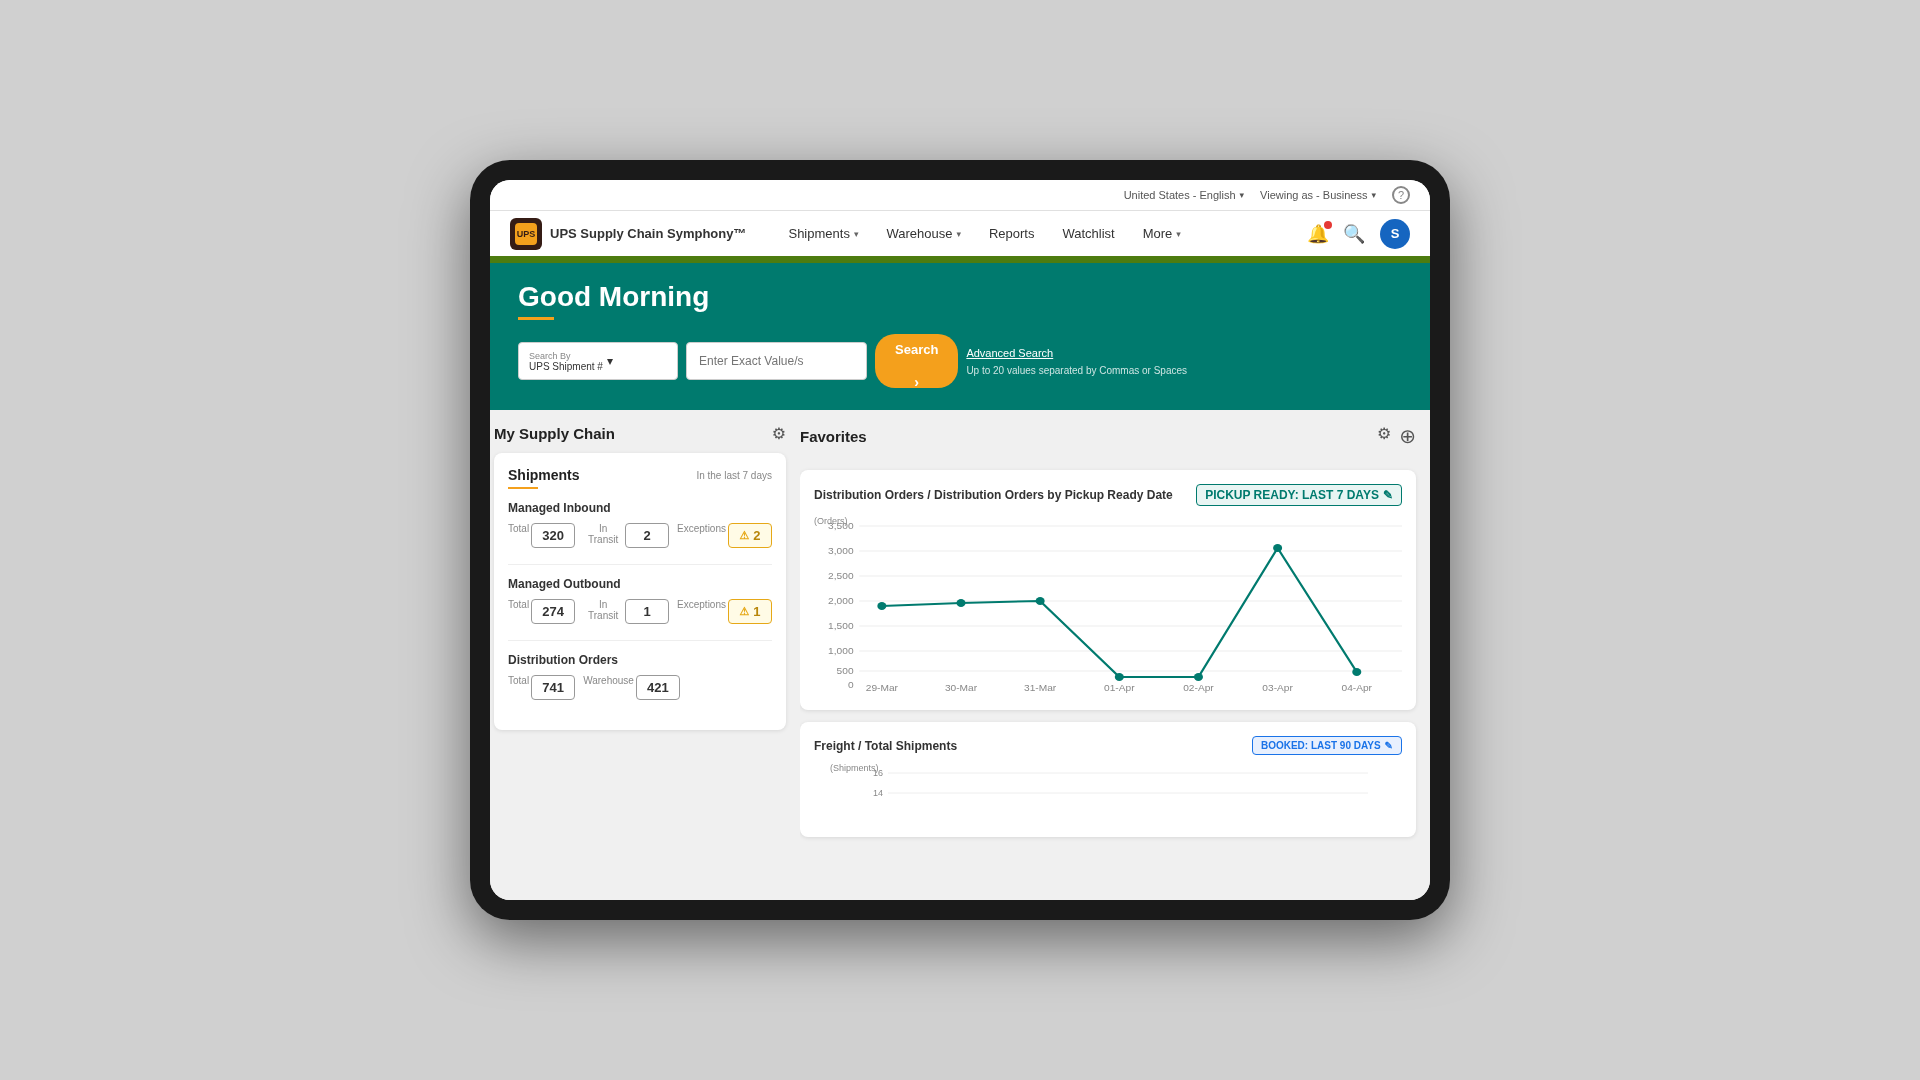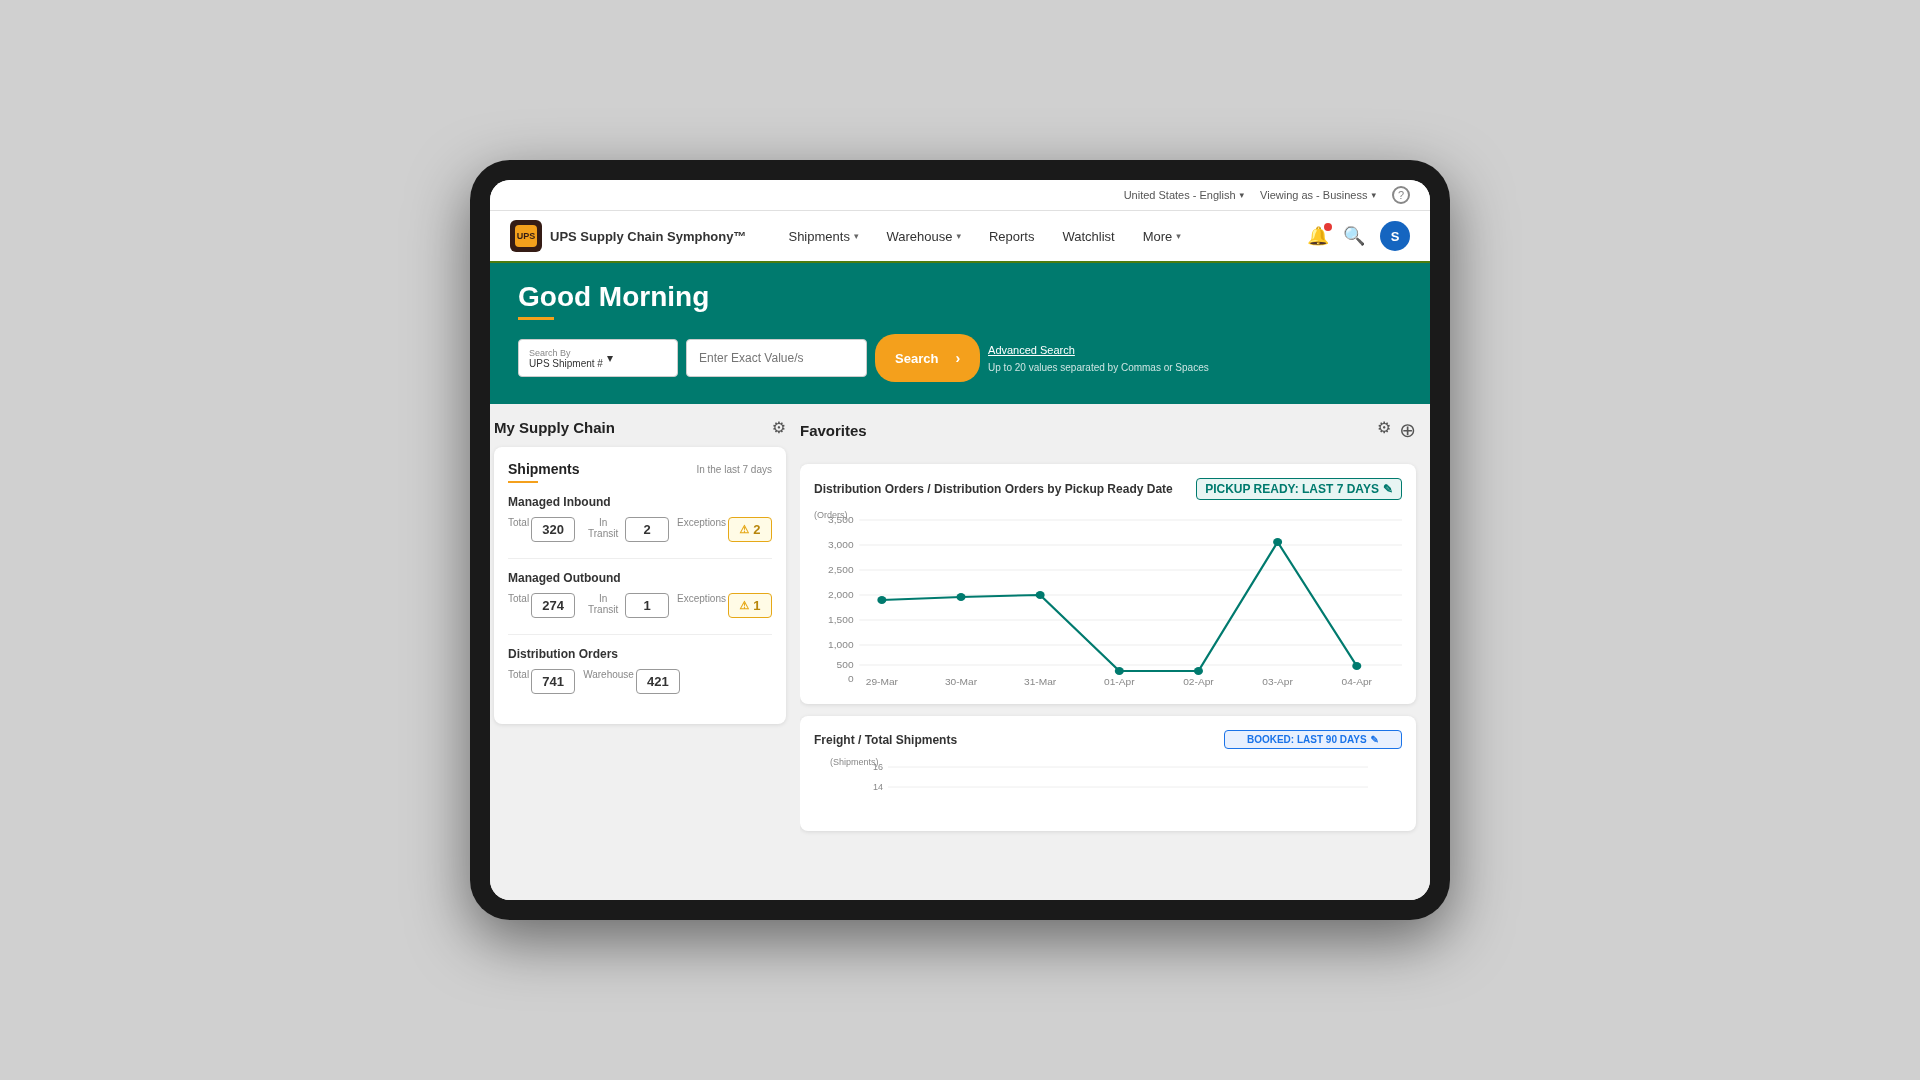--- a/index.html
+++ b/index.html
@@ -59,21 +59,21 @@
       font-size: 11px;
       color: #888;
     }
     
     .nav-bar {
       background: #fff;
       padding: 0 20px;
       display: flex;
       align-items: center;
       height: 52px;
-      border-bottom: 2px solid #4d7c0f;
+      border-bottom: 7px solid #4d7c0f;
       gap: 24px;
     }
     .logo-area {
       display: flex;
       align-items: center;
       gap: 8px;
       margin-right: 16px;
     }
     .ups-logo {
       width: 32px;
@@ -206,21 +206,22 @@
       border: none;
       border-radius: 20px;
       padding: 8px 20px;
       color: #fff;
       font-size: 13px;
       font-weight: 700;
       cursor: pointer;
       display: flex;
       align-items: center;
       gap: 17px;
-      height: 48px;
+      height: 54px;
+      flex-direction: column;
     }
     .search-btn-arrow { font-size: 14px; }
     .advanced-search-link {
       color: #fff;
       font-size: 11px;
       text-decoration: underline;
       cursor: pointer;
       white-space: nowrap;
     }
     .search-hint {
@@ -397,21 +398,21 @@
     .freight-header {
       display: flex;
       align-items: center;
       justify-content: space-between;
     }
     .booked-badge {
       background: #e8f0fe;
       color: #1a73e8;
       border: 1px solid #1a73e8;
       border-radius: 4px;
-      padding: 3px 22px;
+      padding: 3px 8px;
       font-size: 10px;
       font-weight: 600;
       display: flex;
       align-items: center;
       gap: 4px;
       cursor: pointer;
     }
     .time-tabs {
       display: flex;
       gap: 4px;

